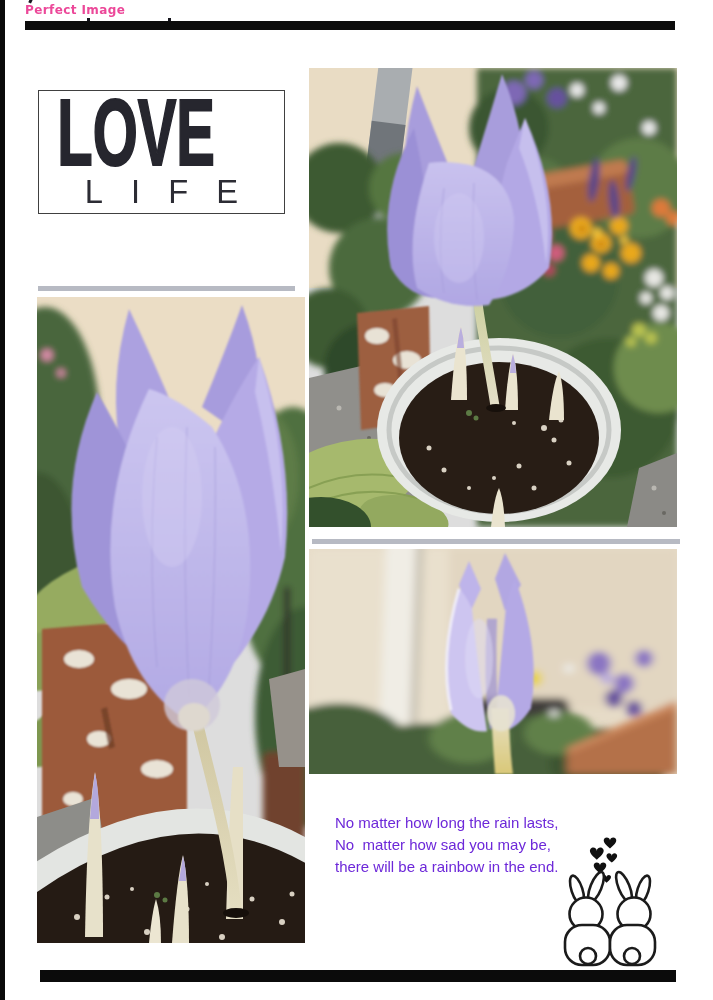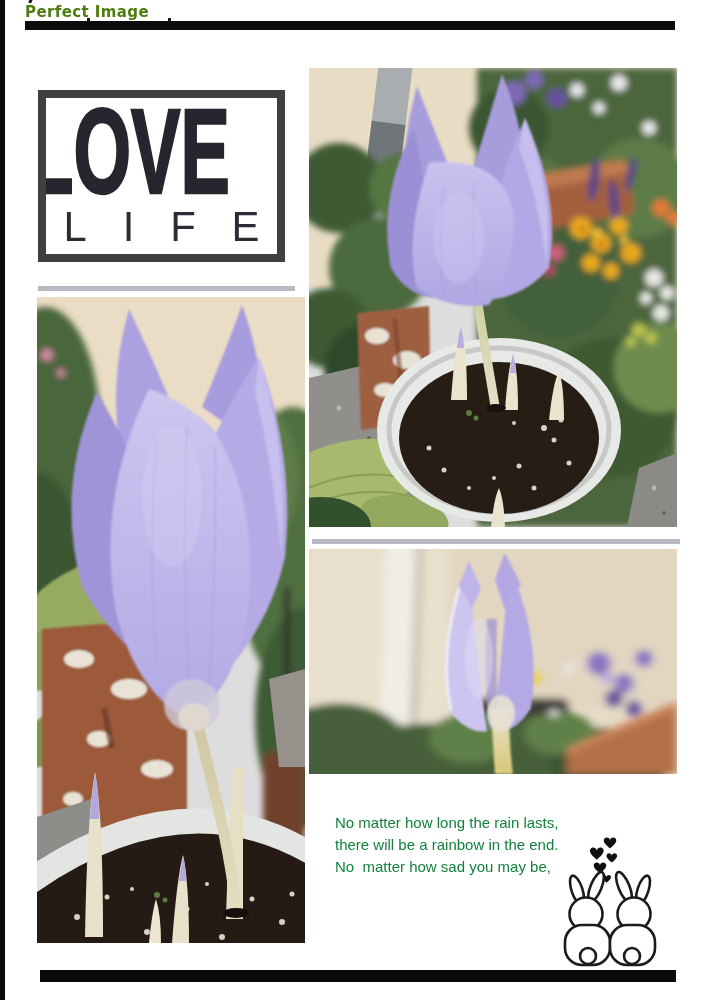--- a/index.html
+++ b/index.html
@@ -1,34 +1,34 @@
 <!DOCTYPE html>
 <html><head>
 <meta charset="utf-8">
 <style>
   html,body{margin:0;padding:0;background:#ffffff;}
   .page{position:relative;width:713px;height:1000px;background:#ffffff;overflow:hidden;
         font-family:"Liberation Sans",sans-serif;}
   .abs{position:absolute;}
   .edge-bar{left:0;top:0;width:5px;height:1000px;background:#0a0a0a;}
-  .brand{left:25px;top:3px;font-size:15px;font-weight:bold;color:#4d7c0f;letter-spacing:.4px;
+  .brand{left:25px;top:3px;font-size:12px;font-weight:bold;color:#ec4899;letter-spacing:.4px;
          font-family:"DejaVu Sans",sans-serif;}
   .speck{position:absolute;background:#15151d;}
   .brand-underline{left:25px;top:21px;width:650px;height:9px;background:#0c0c0c;}
-  .badge{left:38px;top:90px;width:247px;height:172px;border:8px solid #404040;box-sizing:border-box;background:#fff;}
+  .badge{left:38px;top:90px;width:247px;height:124px;border:1px solid #404040;box-sizing:border-box;background:#fff;}
   .badge svg{display:block;width:100%;height:100%;}
   .divider{background:#b7bac3;}
   .div-left{left:38px;top:286px;width:257px;height:5px;}
   .div-right{left:312px;top:539px;width:368px;height:5px;}
   .photo{overflow:hidden;background:#ddd;}
   .photo svg{display:block;width:100%;height:100%;}
   .photo-left{left:37px;top:297px;width:268px;height:646px;}
   .photo-tr{left:309px;top:68px;width:368px;height:459px;}
   .photo-br{left:309px;top:549px;width:368px;height:225px;}
-  .quote{left:335px;top:812px;width:250px;color:#15803d;font-size:15px;line-height:22px;}
+  .quote{left:335px;top:812px;width:250px;color:#6d28d9;font-size:15px;line-height:22px;}
   .quote-line{white-space:pre;}
   .hearts{left:588px;top:836px;width:38px;height:48px;}
   .bunnies{left:550px;top:870px;width:120px;height:100px;}
   .bottom-bar{left:40px;top:970px;width:636px;height:12px;background:#0b0b0b;}
 </style>
 </head>
 <body>
 
 <div class="page">
 
@@ -353,22 +353,22 @@
         <path d="M178,70 Q174,130 180,181 L190,181 Q186,120 188,70 Z" fill="#9d92d4" opacity=".7"></path>
         <ellipse cx="170" cy="110" rx="14" ry="40" fill="#e0dcf6" opacity=".5"></ellipse>
         <path d="M182,160 Q184,200 186,226 L204,226 Q200,195 200,160 Z" fill="url(#p3stem)"></path>
         <ellipse cx="192" cy="165" rx="14" ry="18" fill="#e6e1d2" opacity=".9"></ellipse>
       </g>
     </svg>
   </div>
 
   <div class="abs quote">
     <div class="quote-line">No matter how long the rain lasts,</div>
+    <div class="quote-line">No  matter how sad you may be,</div>
     <div class="quote-line">there will be a rainbow in the end.</div>
-    <div class="quote-line">No  matter how sad you may be,</div>
   </div>
 
   <svg class="abs hearts" viewBox="0 0 38 48">
     <g fill="#101010">
       <path transform="translate(14,0)" d="M8,4.6 C8,1.6 11.8,0.4 13.6,2.6 C15.4,4.8 13.6,8.2 8,12.4 C2.4,8.2 0.6,4.8 2.4,2.6 C4.2,0.4 8,1.6 8,4.6 Z"></path>
       <path transform="translate(0,10) scale(1.1)" d="M8,4.6 C8,1.6 11.8,0.4 13.6,2.6 C15.4,4.8 13.6,8.2 8,12.4 C2.4,8.2 0.6,4.8 2.4,2.6 C4.2,0.4 8,1.6 8,4.6 Z"></path>
       <path transform="translate(17,16) scale(0.85)" d="M8,4.6 C8,1.6 11.8,0.4 13.6,2.6 C15.4,4.8 13.6,8.2 8,12.4 C2.4,8.2 0.6,4.8 2.4,2.6 C4.2,0.4 8,1.6 8,4.6 Z"></path>
       <path transform="translate(4,25)" d="M8,4.6 C8,1.6 11.8,0.4 13.6,2.6 C15.4,4.8 13.6,8.2 8,12.4 C2.4,8.2 0.6,4.8 2.4,2.6 C4.2,0.4 8,1.6 8,4.6 Z"></path>
       <path transform="translate(13,38) scale(0.7)" d="M8,4.6 C8,1.6 11.8,0.4 13.6,2.6 C15.4,4.8 13.6,8.2 8,12.4 C2.4,8.2 0.6,4.8 2.4,2.6 C4.2,0.4 8,1.6 8,4.6 Z"></path>
     </g>

